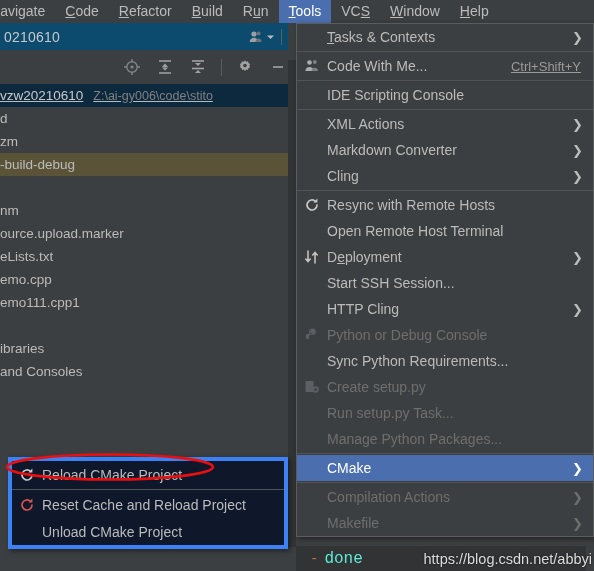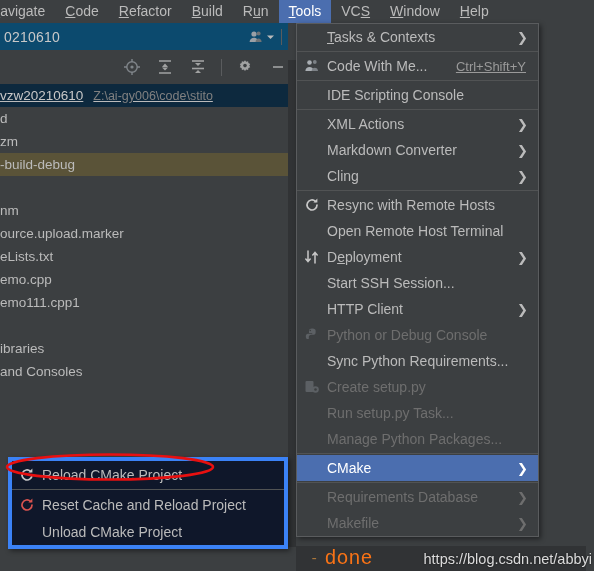--- a/index.html
+++ b/index.html
@@ -53,21 +53,21 @@
   .row.hl{background:#5A5338;}
 
   
   #right-strip{left:288px;top:60px;width:8px;height:487px;background:#313335;}
   #back-panel{left:245px;top:60px;width:51px;height:487px;background:#313335;}
   .bp-row{position:absolute;white-space:nowrap;font-size:14px;color:#A9763B;}
   .bp-blue{color:#4A88DF;}
 
   
   #tools-menu{
-    left:296px;top:23px;width:243px;background:#3C3F41;
+    left:296px;top:23px;width:298px;background:#3C3F41;
     border:1px solid #5A5C5E;box-sizing:border-box;
     box-shadow:2px 2px 5px rgba(0,0,0,.45);
   }
   .mi{
     height:26px;display:flex;align-items:center;position:relative;
     padding-left:0;font-size:14px;color:#BBBBBB;white-space:nowrap;
   }
   .mi .ic{width:30px;height:26px;display:flex;align-items:center;justify-content:center;flex:0 0 30px;}
   .mi .lb{flex:1;}
   .mi .sc{color:#9A9A9A;font-size:13px;padding-right:12px;text-decoration:underline;}
@@ -83,21 +83,21 @@
     left:8px;top:457px;width:280px;background:#0f172a;
     border:4px solid #3b82f6;box-sizing:border-box;
     box-shadow:2px 2px 5px rgba(0,0,0,.45);
   }
   #cmake-menu .mi{height:27px;}
 
   
   #console{left:296px;top:546px;width:290px;height:25px;background:#313335;
            display:flex;align-items:center;font-family:"Liberation Mono","DejaVu Sans Mono",monospace;}
   #console .dash{color:#A9763B;padding:0 6px 0 14px;font-size:14px;}
-  #console .done{color:#f97316;font-size:20px;}
+  #console .done{color:#5eead4;font-size:16px;}
 
   
   #watermark{
     right:2px;bottom:4px;color:#E8E8E8;font-size:14.5px;opacity:.93;
     font-family:"Liberation Sans",sans-serif;text-shadow:0 0 2px rgba(0,0,0,.8);
   }
 
   
   #annot{left:2px;top:452px;width:220px;height:30px;pointer-events:none;}
 </style>
@@ -260,21 +260,21 @@
       </span>
       <span class="lb">D<u>e</u>ployment</span>
       <span class="ar">❯</span>
     </div>
     <div class="mi">
       <span class="ic"></span>
       <span class="lb">Start SSH Session...</span>
     </div>
     <div class="mi">
       <span class="ic"></span>
-      <span class="lb">HTTP Client</span>
+      <span class="lb">HTTP Cling</span>
       <span class="ar">❯</span>
     </div>
     <div class="mi dis">
       <span class="ic">
         <svg width="16" height="16" viewBox="0 0 16 16">
           <path d="M8 1.5c-2.2 0-3 1-3 2.1V6h3.2v.7H3.9C2.6 6.7 1.8 7.8 1.8 9.4c0 1.6.7 2.7 2 2.7h1V10c0-1.3 1-2.3 2.3-2.3h2.6c1 0 1.9-.9 1.9-2V3.6c0-1-.9-2.1-3-2.1z" fill="#5C6064"></path>
           <circle cx="6.3" cy="3.5" r=".8" fill="#3C3F41"></circle>
         </svg>
       </span>
       <span class="lb">Python or Debug Console</span>
@@ -303,21 +303,21 @@
     </div>
     <div class="sep"></div>
     <div class="mi sel">
       <span class="ic"></span>
       <span class="lb">CMake</span>
       <span class="ar">❯</span>
     </div>
     <div class="sep"></div>
     <div class="mi dis">
       <span class="ic"></span>
-      <span class="lb">Requirements Database</span>
+      <span class="lb">Compilation Actions</span>
       <span class="ar">❯</span>
     </div>
     <div class="mi dis">
       <span class="ic"></span>
       <span class="lb">Makefile</span>
       <span class="ar">❯</span>
     </div>
   </div>
 
 <div class="abs" id="cmake-menu">

